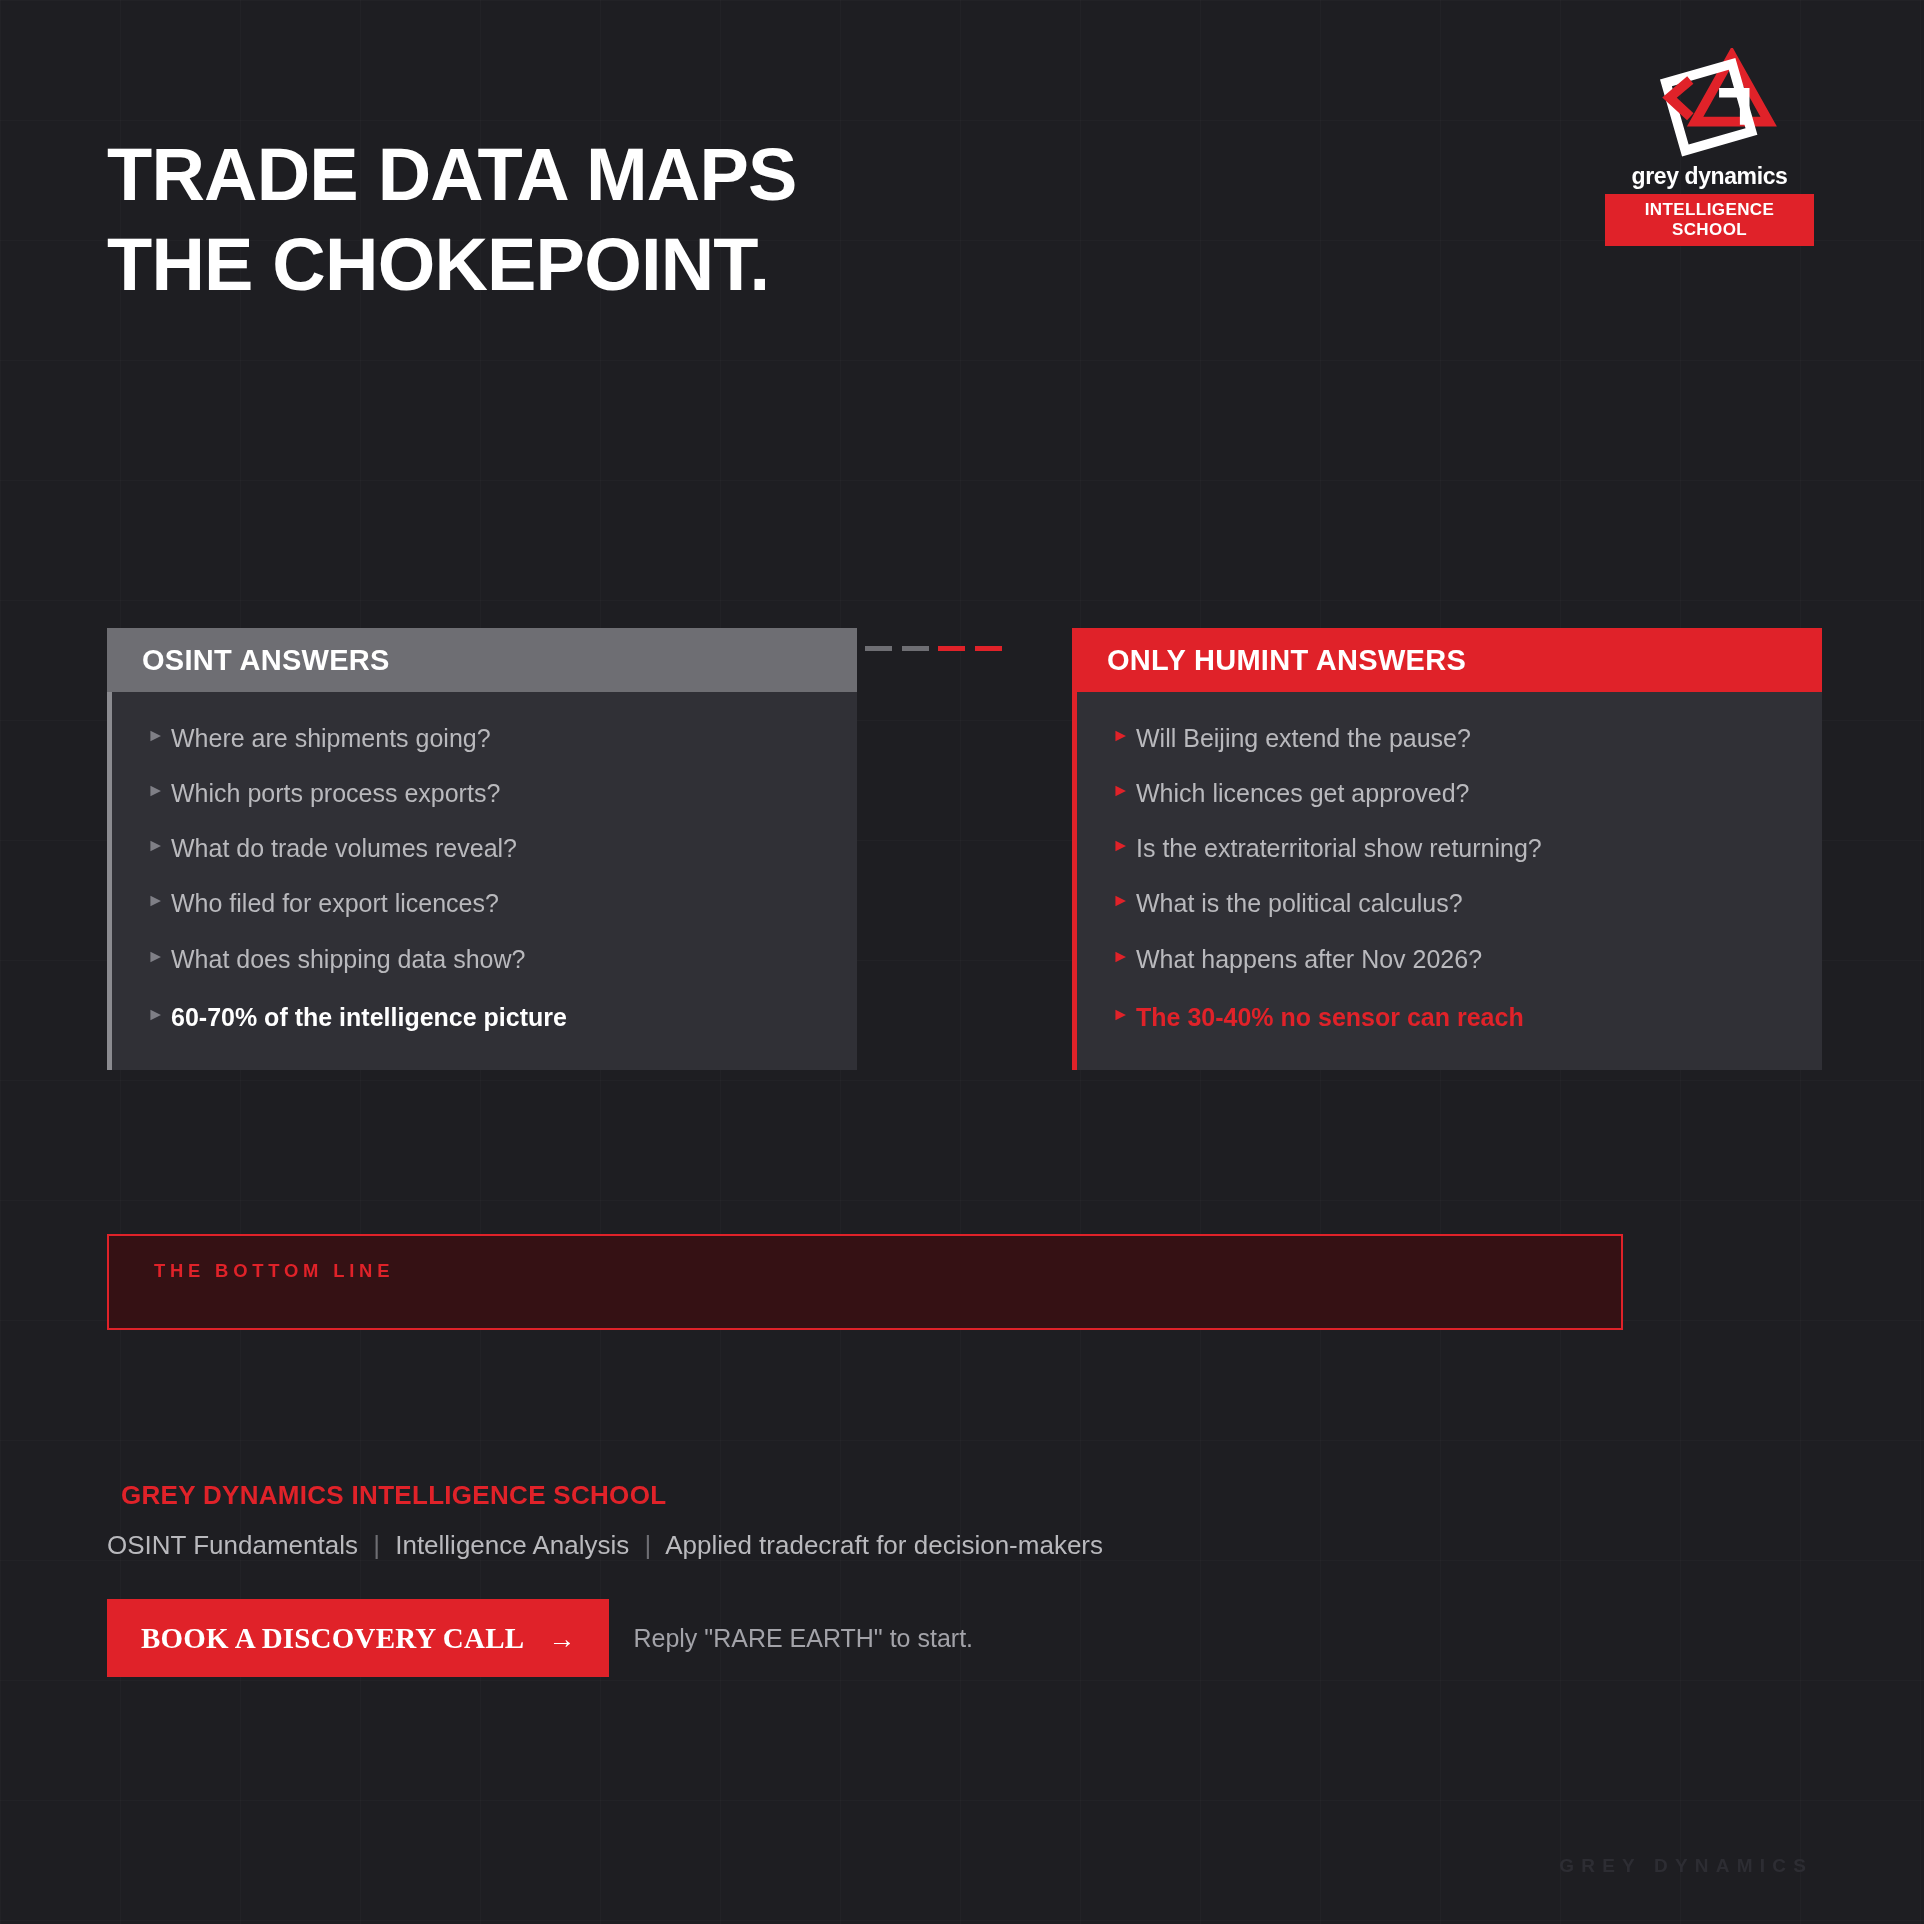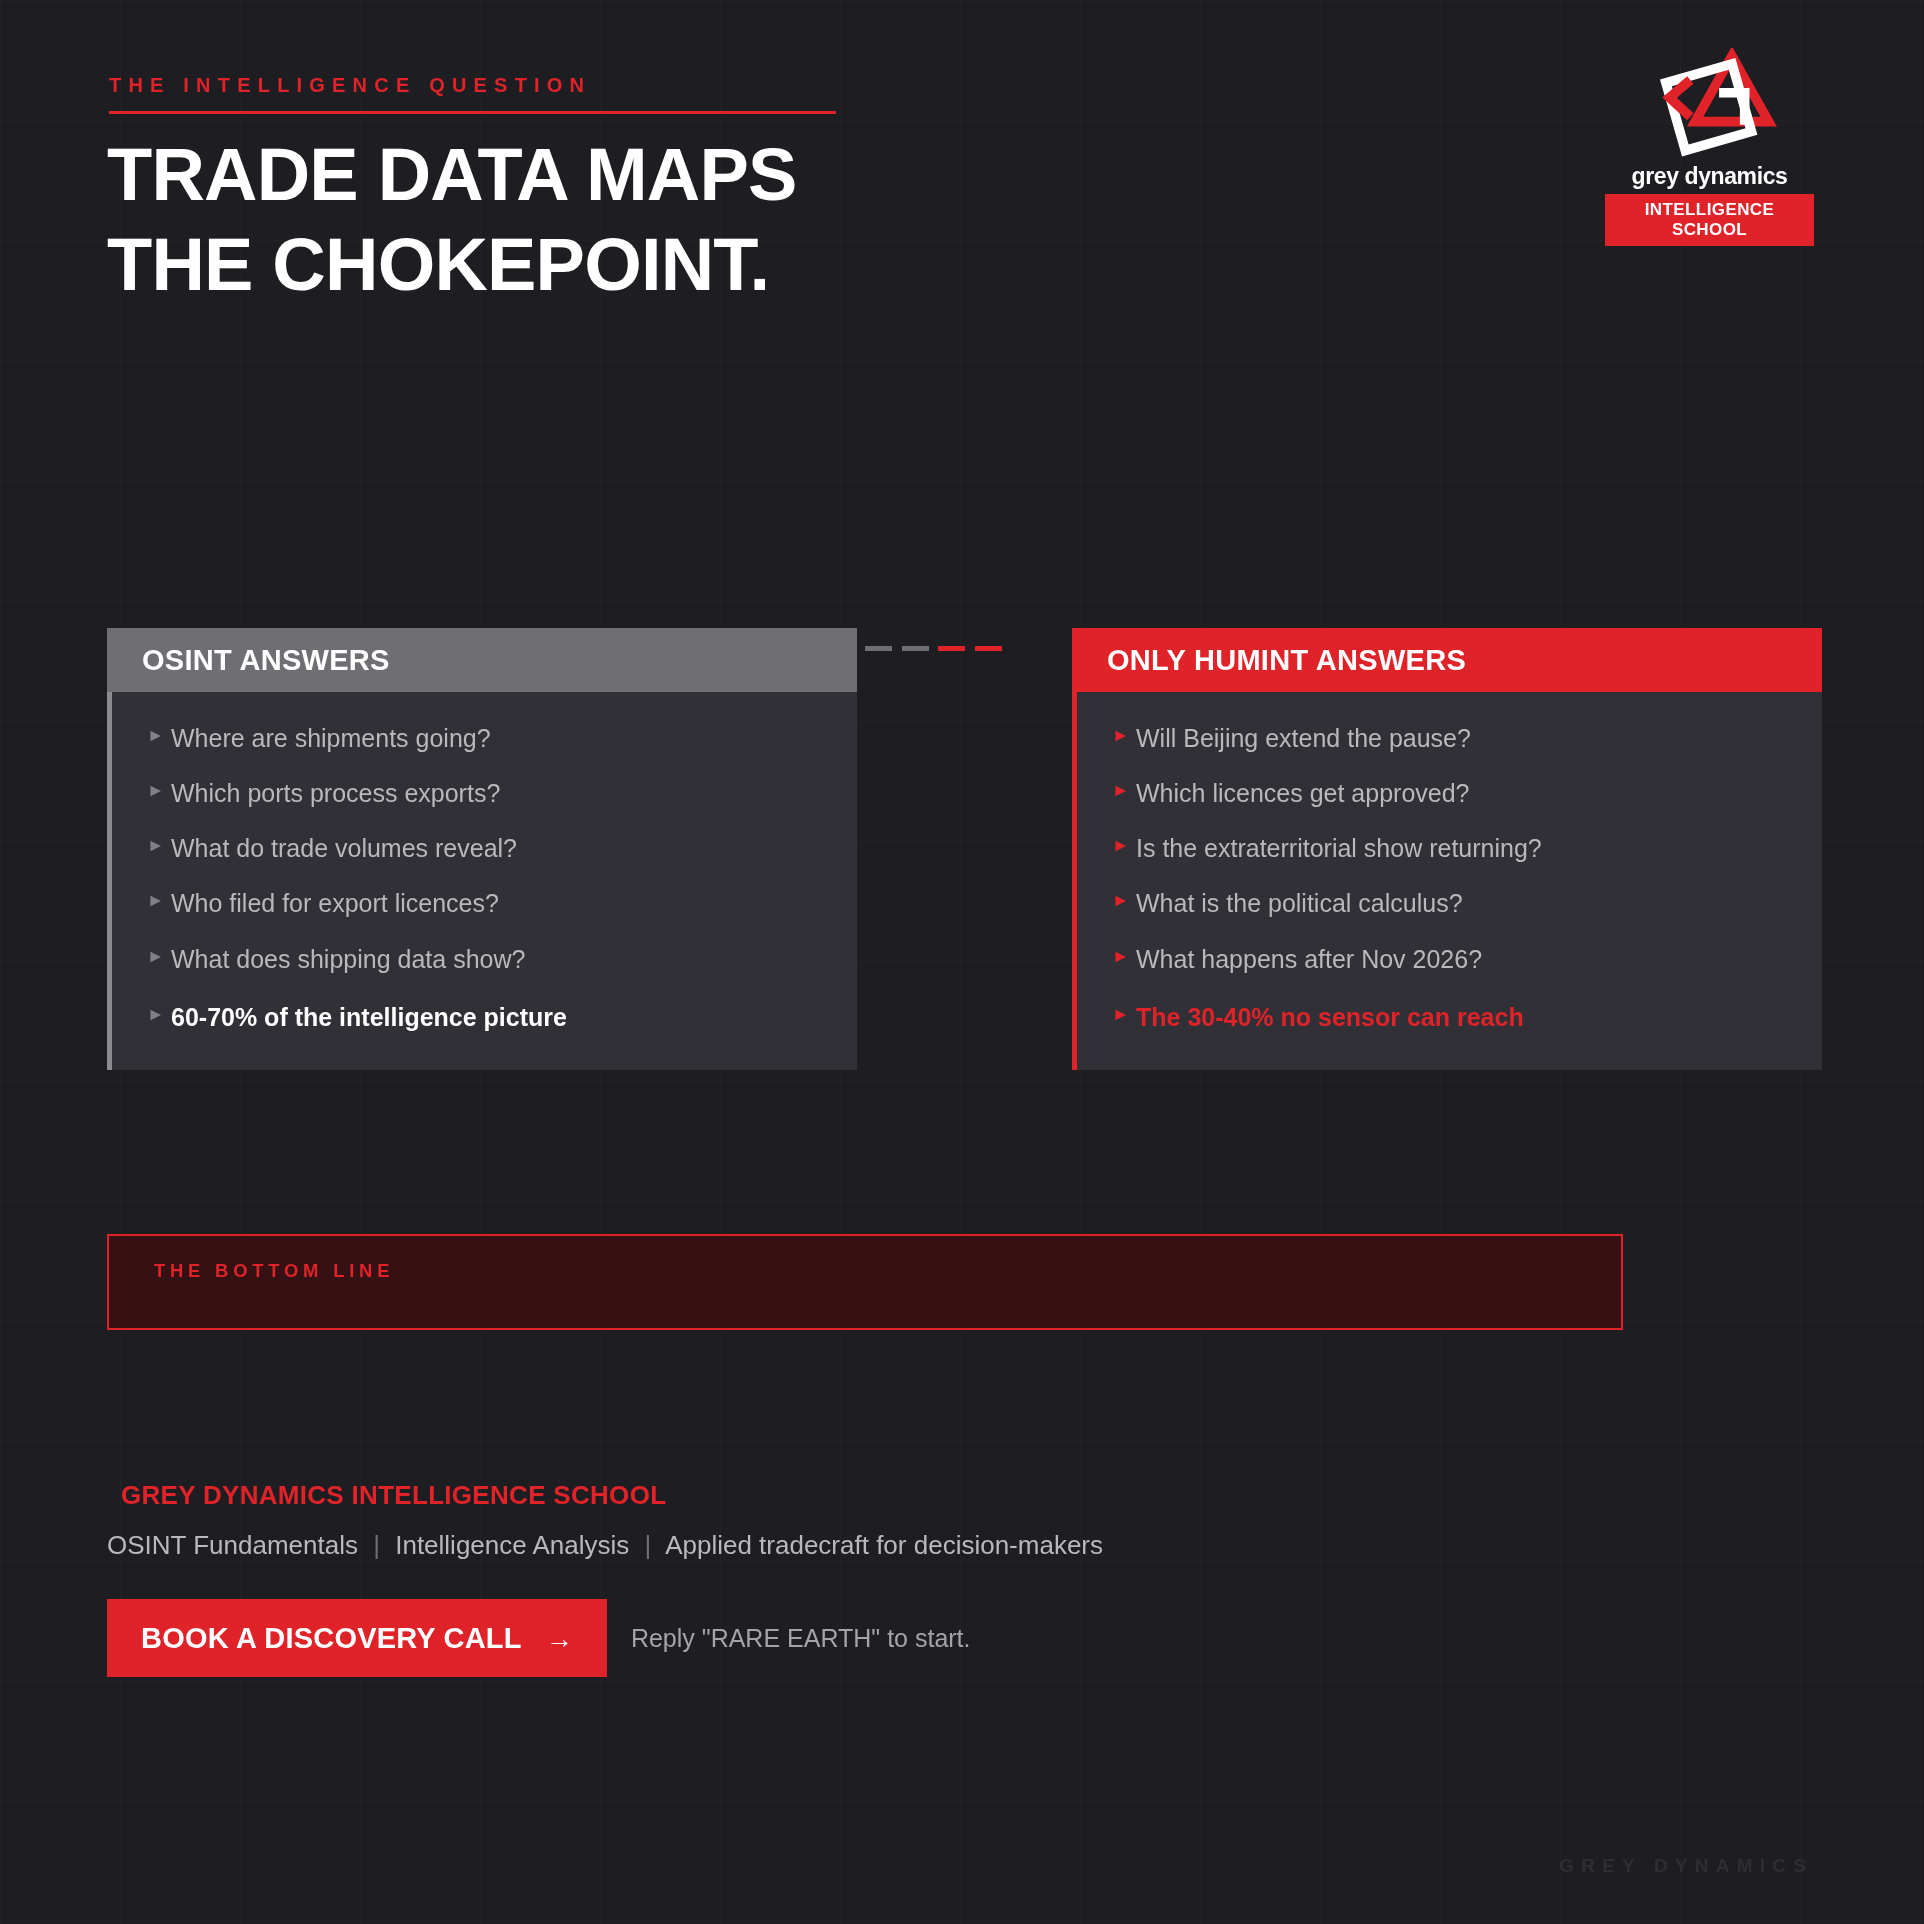--- a/index.html
+++ b/index.html
@@ -227,20 +227,21 @@
   }
   .cta-button {
     background: #e02229;
     color: #ffffff;
     font-size: 29px;
     font-weight: bold;
     letter-spacing: 0.2px;
     padding: 22.5px 34px;
     display: flex;
     align-items: flex-end;
+    font-family: Liberation Serif, serif;
   }
   .cta-arrow {
     margin-left: 24px;
     color: #ffffff;
     font-size: 27px;
   }
   .cta-note {
     margin-left: 24px;
     font-size: 25px;
     color: #a3a3a9;
@@ -254,24 +255,20 @@
     letter-spacing: 7.2px;
     font-weight: bold;
     color: #2d2d33;
   }
 </style>
 </head>
 <body>
 
 <div class="page">
 
-  <div class="eyebrow-wrap">
-    <div class="eyebrow">THE INTELLIGENCE QUESTION</div>
-    <div class="eyebrow-rule"></div>
-  </div>
 
   <div class="headline">
     <span>TRADE DATA MAPS</span>
     <span class="l2">THE CHOKEPOINT.</span>
   </div>
 
 
   <div class="logo-block">
     <div class="logo-mark">
       <svg width="135" height="112" viewBox="0 0 168 140" xmlns="http://www.w3.org/2000/svg">

